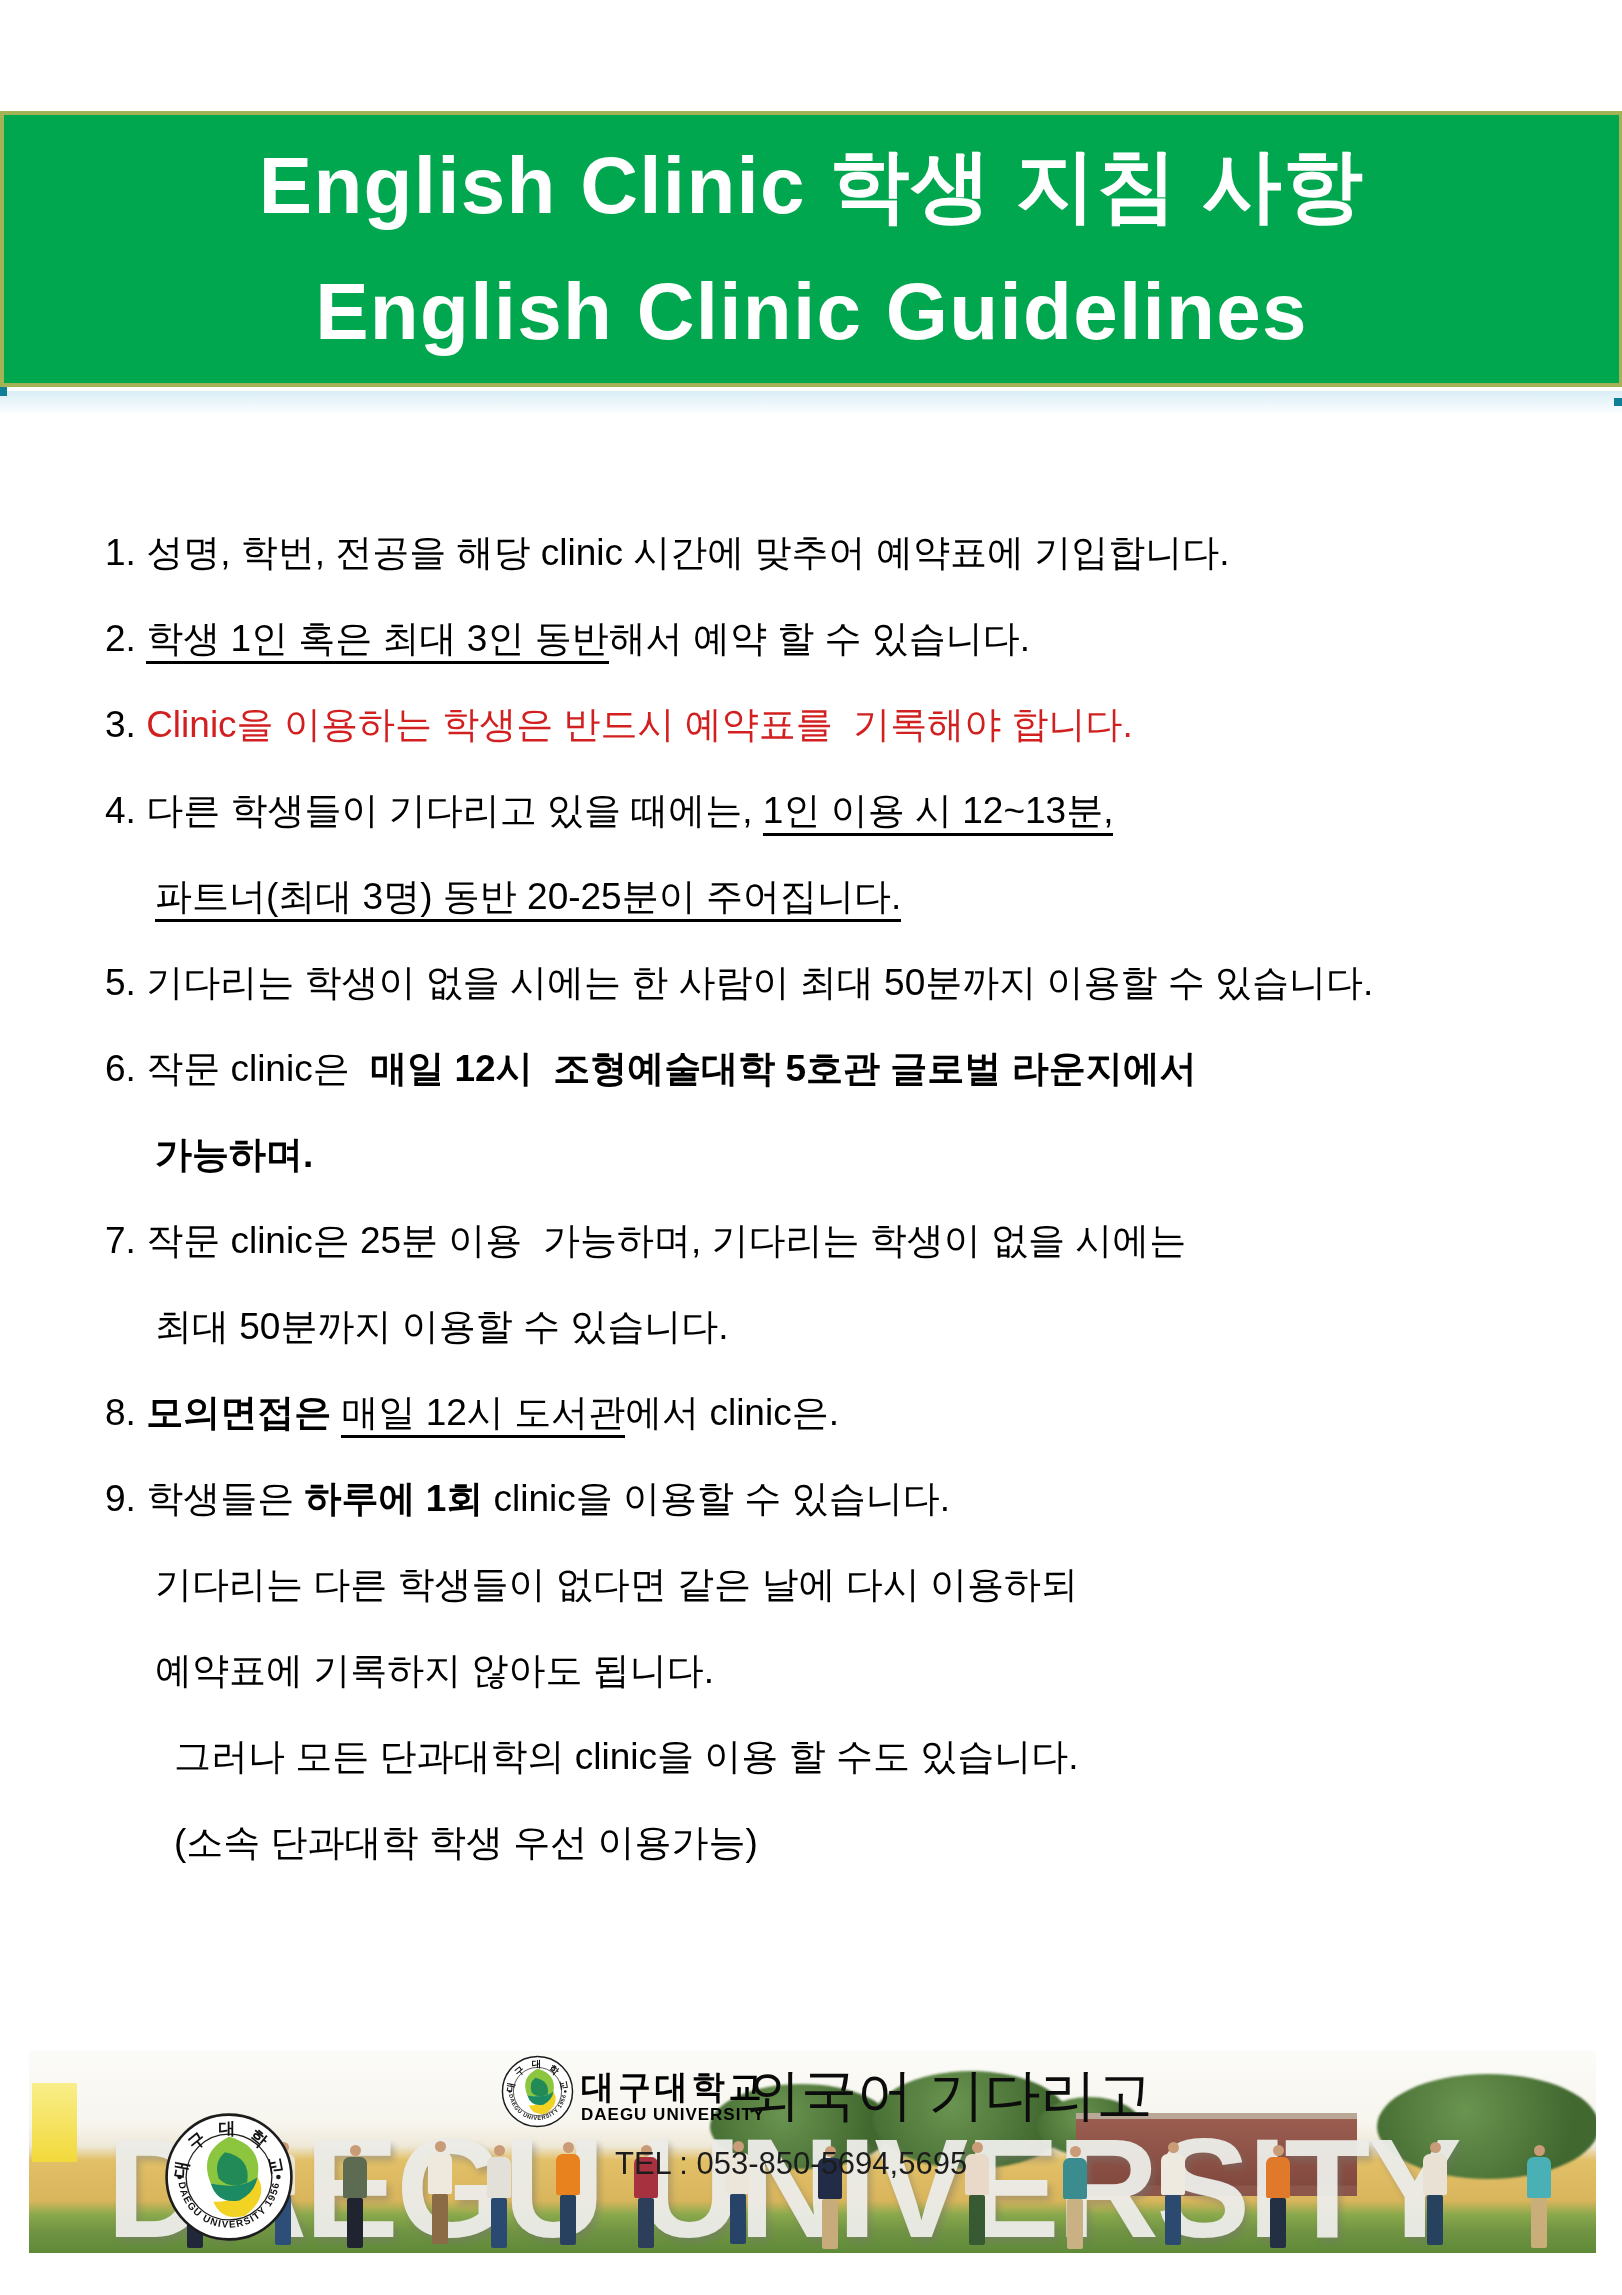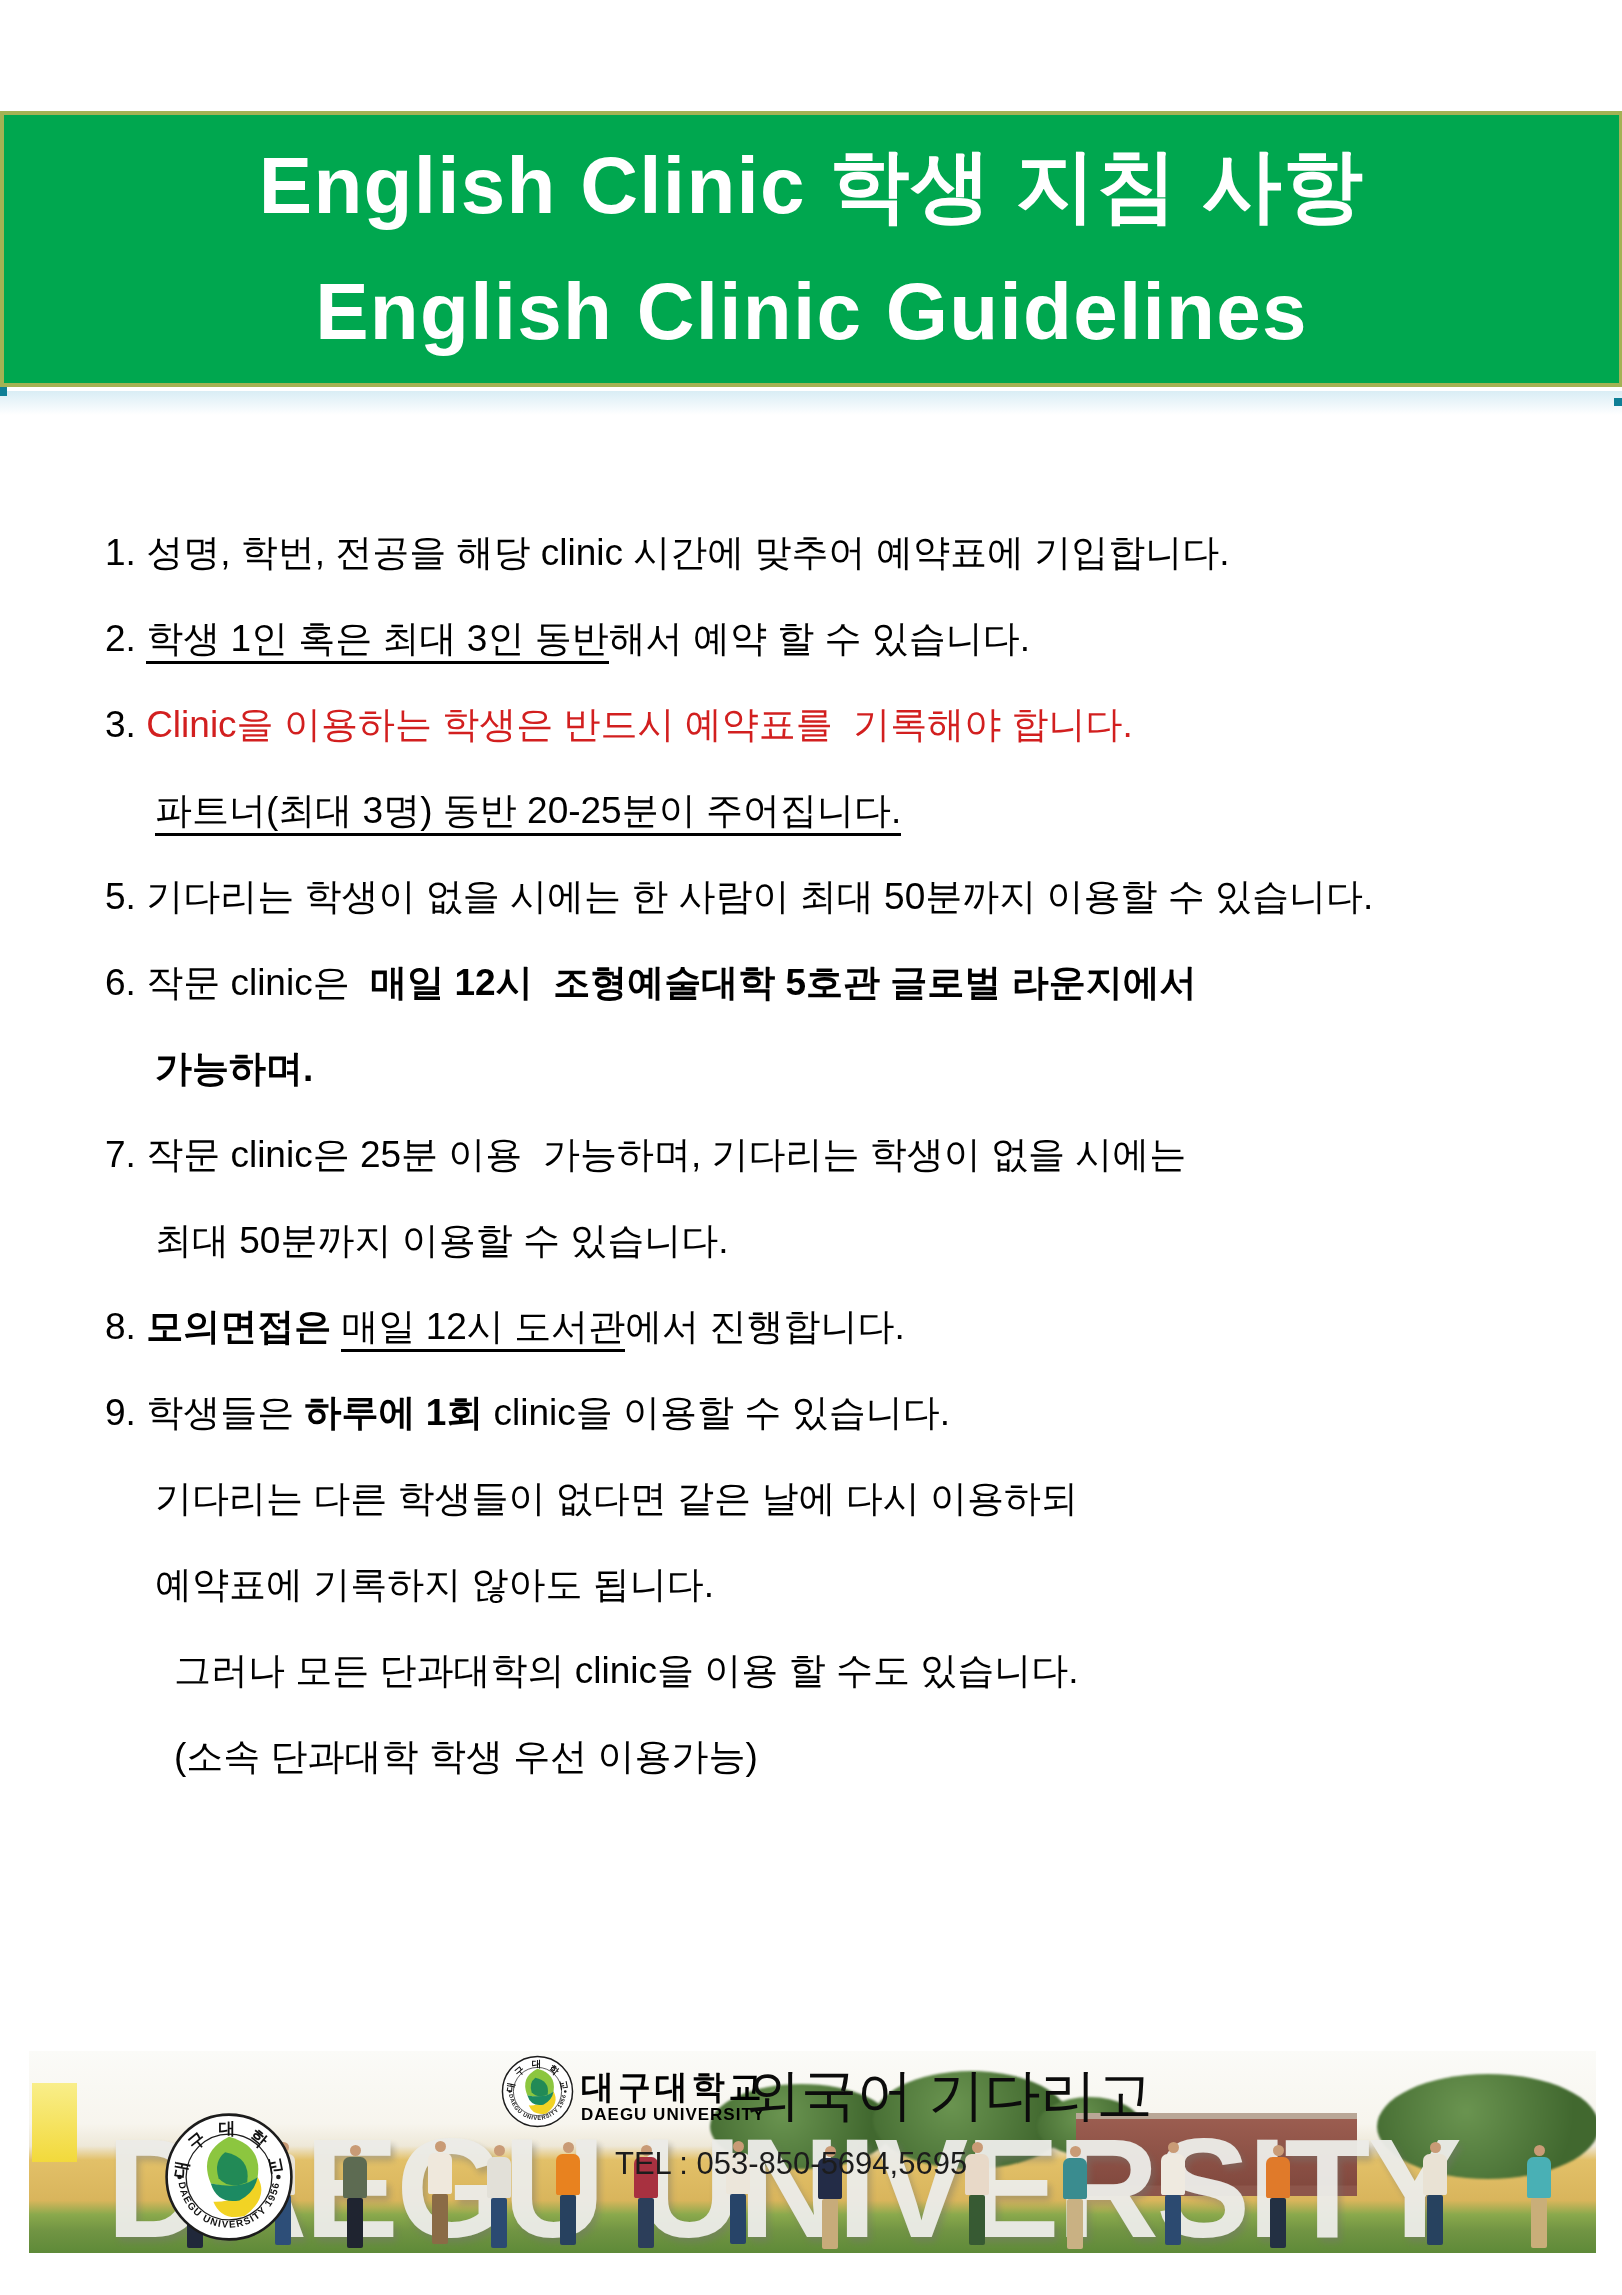--- a/index.html
+++ b/index.html
@@ -69,27 +69,28 @@
     <div class="banner-line">English Clinic Guidelines</div>
   </div>
   <div class="banner-glow"></div>
   <div class="corner-mark left"></div>
   <div class="corner-mark right"></div>
 
   <div class="guidelines">
       <div class="g-line indent-0"><span>1. 성명, 학번, 전공을 해당 clinic 시간에 맞추어 예약표에 기입합니다.</span></div>
       <div class="g-line indent-0"><span>2. </span><span class="u">학생 1인 혹은 최대 3인 동반</span><span>해서 예약 할 수 있습니다.</span></div>
       <div class="g-line indent-0"><span>3. </span><span class="red">Clinic을 이용하는 학생은 반드시 예약표를  기록해야 합니다.</span></div>
+      <div class="g-line indent-0"><span>4. 다른 학생들이 기다리고 있을 때에는, </span><span class="u">1인 이용 시 12~13분,</span></div>
       <div class="g-line indent-1"><span class="u">파트너(최대 3명) 동반 20-25분이 주어집니다.</span></div>
       <div class="g-line indent-0"><span>5. 기다리는 학생이 없을 시에는 한 사람이 최대 50분까지 이용할 수 있습니다.</span></div>
       <div class="g-line indent-0"><span>6. 작문 clinic은  </span><span class="b">매일 12시  조형예술대학 5호관 글로벌 라운지에서</span></div>
       <div class="g-line indent-1"><span class="b">가능하며.</span></div>
       <div class="g-line indent-0"><span>7. 작문 clinic은 25분 이용  가능하며, 기다리는 학생이 없을 시에는</span></div>
       <div class="g-line indent-1"><span>최대 50분까지 이용할 수 있습니다.</span></div>
-      <div class="g-line indent-0"><span>8. </span><span class="b">모의면접은</span><span> </span><span class="u">매일 12시 도서관</span><span>에서 진행합니다.</span></div>
+      <div class="g-line indent-0"><span>8. </span><span class="b">모의면접은</span><span> </span><span class="u">매일 12시 도서관</span><span>에서 clinic은.</span></div>
       <div class="g-line indent-0"><span>9. 학생들은 </span><span class="b">하루에 1회</span><span> clinic을 이용할 수 있습니다.</span></div>
       <div class="g-line indent-1"><span>기다리는 다른 학생들이 없다면 같은 날에 다시 이용하되</span></div>
       <div class="g-line indent-1"><span>예약표에 기록하지 않아도 됩니다.</span></div>
       <div class="g-line indent-2"><span>그러나 모든 단과대학의 clinic을 이용 할 수도 있습니다.</span></div>
       <div class="g-line indent-2"><span>(소속 단과대학 학생 우선 이용가능)</span></div>
     </div>
 
   <div class="photo">
     <div class="tree" style="left:681px;top:33px;width:183px;height:85px;"></div>
     <div class="tree" style="left:844px;top:19.6px;width:196px;height:98px;"></div>

